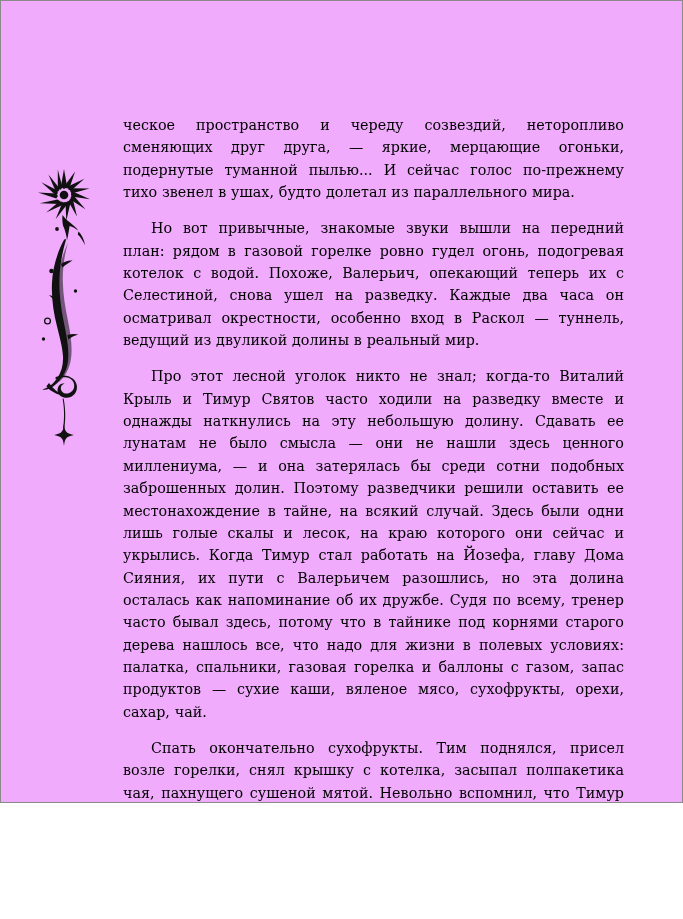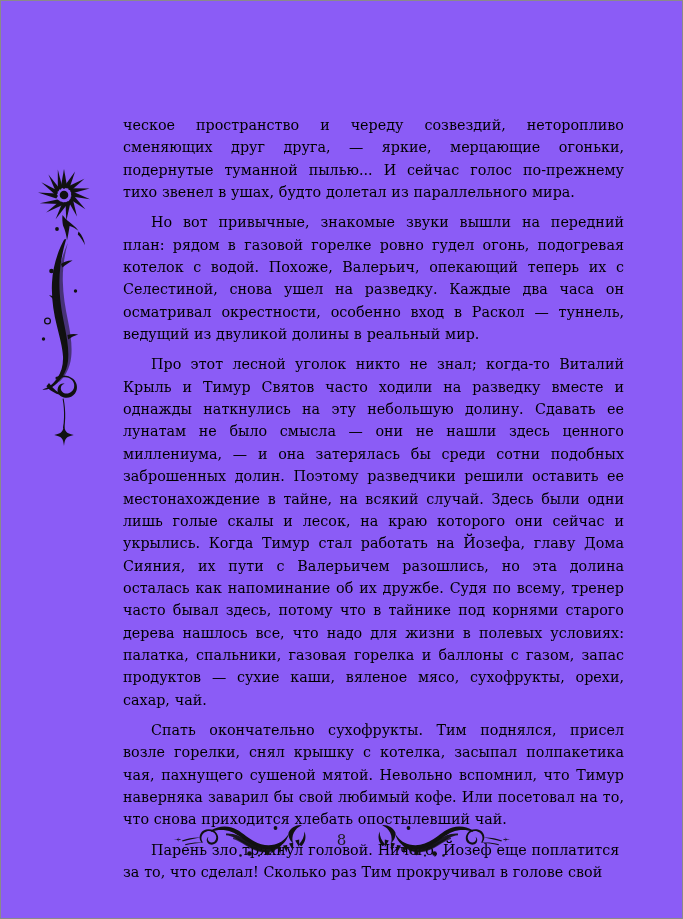--- a/index.html
+++ b/index.html
@@ -14,22 +14,22 @@
     font-family: "DejaVu Serif", "Liberation Serif", serif;
     color: #000000;
     overflow: hidden;
   }
 
   
   .page {
     position: relative;
     box-sizing: border-box;
     width: 683px;
-    height: 919px;
-    background: #8b5cf6;
+    height: 803px;
+    background: #f0abfc;
     border: 1px solid #8a8a8a;
     overflow: hidden;
   }
 
   
   .margin-ornament {
     position: absolute;
     left: 30px;
     top: 168px;
     width: 82px;
@@ -49,21 +49,21 @@
     margin: 0;
     text-align: justify;
     text-justify: inter-word;
     font-size: 14.3px;
     line-height: 22.35px;
     letter-spacing: 0.02px;
     word-spacing: 0.2px;
     hyphens: manual;
     -webkit-hyphens: manual;
   }
-  .para + .para { margin-top: 8px; }
+  .para + .para { margin-top: 14px; }
   .para.indent { text-indent: 28px; }
   .para:last-child { text-align: left; }
 
   
   .footer {
     position: absolute;
     left: 0;
     right: 0;
     top: 818px;
     height: 42px;

